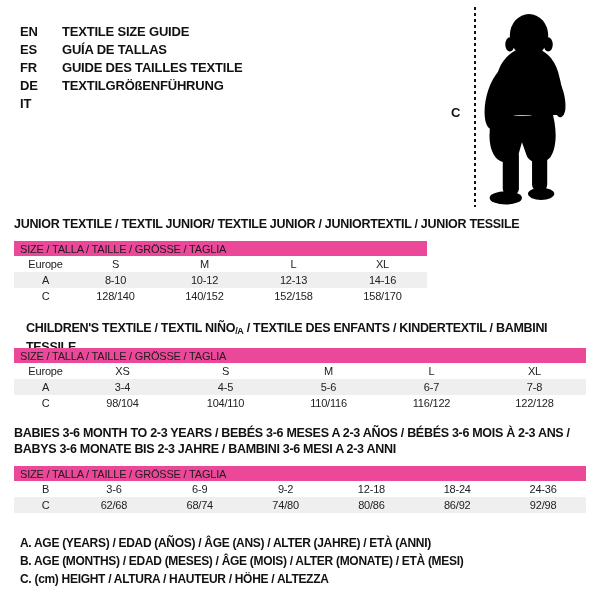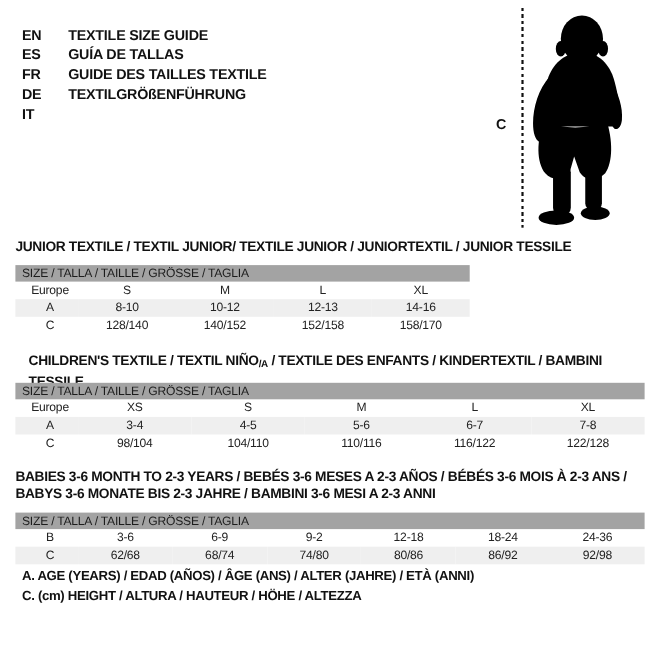--- a/index.html
+++ b/index.html
@@ -27,21 +27,21 @@
   
   .sec-title{font-weight:700;font-size:12.5px;color:#111;line-height:16px;letter-spacing:-0.3px;}
   .sub{font-size:9px;vertical-align:-2px;}
 
   
   table.size-table{
     border-collapse:collapse;table-layout:fixed;
     font-size:11px;color:#222;
   }
   table.size-table th.bar{
-    background:#a3a3a3;font-weight:400;text-align:left;
+    background:#ec4899;font-weight:400;text-align:left;
     padding:0 0 0 6px;height:15px;color:#1c1c1c;
   }
   table.size-table td{height:16px;text-align:center;padding:0;}
   table.size-table td.lbl{text-align:center;padding-left:6px;}
   table.size-table tr.shaded td{background:#efefef;}
 
   
   .legend-row{font-weight:700;font-size:12px;line-height:18px;color:#111;letter-spacing:-0.3px;}
 </style>
 </head>
@@ -208,16 +208,17 @@
       <td>62/68</td>
       <td>68/74</td>
       <td>74/80</td>
       <td>80/86</td>
       <td>86/92</td>
       <td>92/98</td>
     </tr>
   </tbody>
 </table>
 
-<div class="abs" style="left:20px;top:514px;">
+<div class="abs" style="left:20px;top:534px;">
   <div class="legend-row">A. AGE (YEARS) / EDAD (AÑOS) / ÂGE (ANS) / ALTER (JAHRE) / ETÀ (ANNI)</div>
+  <div class="legend-row">B. AGE (MONTHS) / EDAD (MESES) / ÂGE (MOIS) / ALTER (MONATE) / ETÀ (MESI)</div>
   <div class="legend-row">C. (cm) HEIGHT / ALTURA / HAUTEUR / HÖHE / ALTEZZA</div>
 </div>
 
 </body></html>

